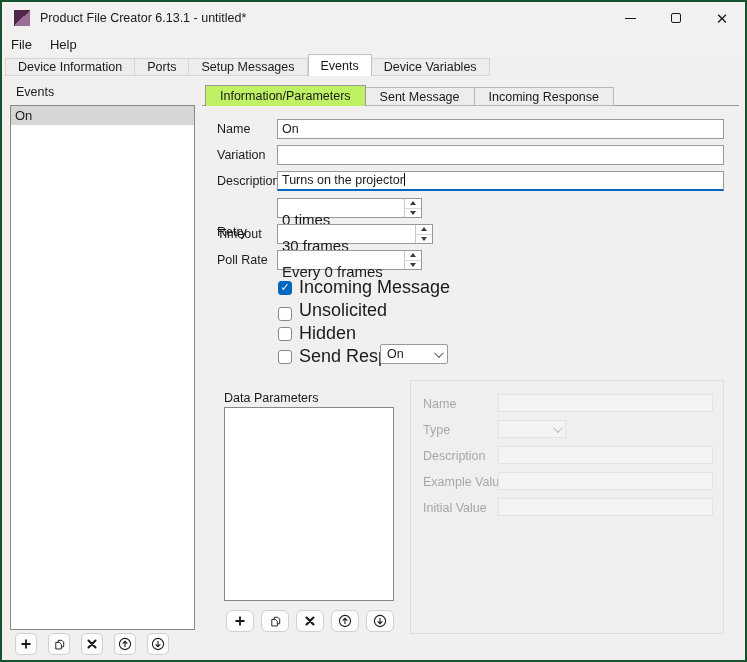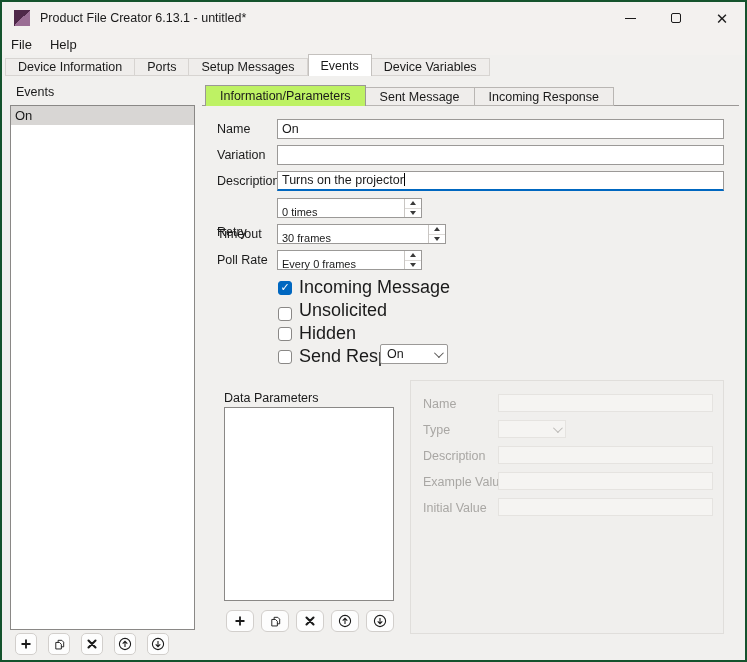--- a/index.html
+++ b/index.html
@@ -46,21 +46,21 @@
   .subtab.active { height:21px; background:#bef264; border:1px solid #9b9896; border-bottom:none; }
   .subtab-line { left:200px; top:103px; width:537px; height:1px; background:#9b9896; z-index:1; }
 
   
   .f-label { font-size:12.5px; line-height:20px; }
   .f-input { background:#ffffff; border:1px solid #9b9997; height:20px; line-height:18px; padding:0 4px; font-size:12.5px; overflow:hidden; white-space:nowrap; }
   .f-input.focused { border-bottom:2px solid var(--accent); line-height:17px; }
   .caret { display:inline-block; width:1px; height:13px; background:#000; vertical-align:-2px; }
 
   .spinbox { display:flex; background:#ffffff; border:1px solid #9b9997; height:20px; }
-  .spin-text { flex:1; padding:4px 4px; line-height:18px; font-size:11px; }
+  .spin-text { flex:1; padding:12px 4px; line-height:18px; font-size:15px; }
   .spin-btns { width:17px; border-left:1px solid #c9c6c3; display:flex; flex-direction:column; }
   .spin-up, .spin-down { flex:1; display:flex; align-items:center; justify-content:center; }
   .spin-up { border-bottom:1px solid #dcd9d6; }
   .tri-up { width:0; height:0; border-left:3.5px solid transparent; border-right:3.5px solid transparent; border-bottom:4.5px solid #3a3a3a; }
   .tri-down { width:0; height:0; border-left:3.5px solid transparent; border-right:3.5px solid transparent; border-top:4.5px solid #3a3a3a; }
 
   .cb-row { display:flex; align-items:center; gap:7px; }
   .checkbox { width:14px; height:14px; border:1px solid #8a8886; border-radius:3px; background:#ffffff; display:flex; align-items:center; justify-content:center; }
   .checkbox.checked { background:var(--accent); border-color:var(--accent); color:#fff; font-size:11px; line-height:1; }
   .cb-label { font-size:18px; }
@@ -172,21 +172,21 @@
         <div class="spin-up">
           <span class="tri-up"></span>
         </div>
         <div class="spin-down">
           <span class="tri-down"></span>
         </div>
       </div>
   </div>
 
   <div class="abs f-label" style="left:215px; top:222px;">Timeout</div>
-  <div class="abs spinbox" style="left:275px; top:222px; width:169px;">
+  <div class="abs spinbox" style="left:275px; top:222px; width:156px;">
     <div class="spin-text">30 frames</div>
     <div class="spin-btns">
         <div class="spin-up">
           <span class="tri-up"></span>
         </div>
         <div class="spin-down">
           <span class="tri-down"></span>
         </div>
       </div>
   </div>

